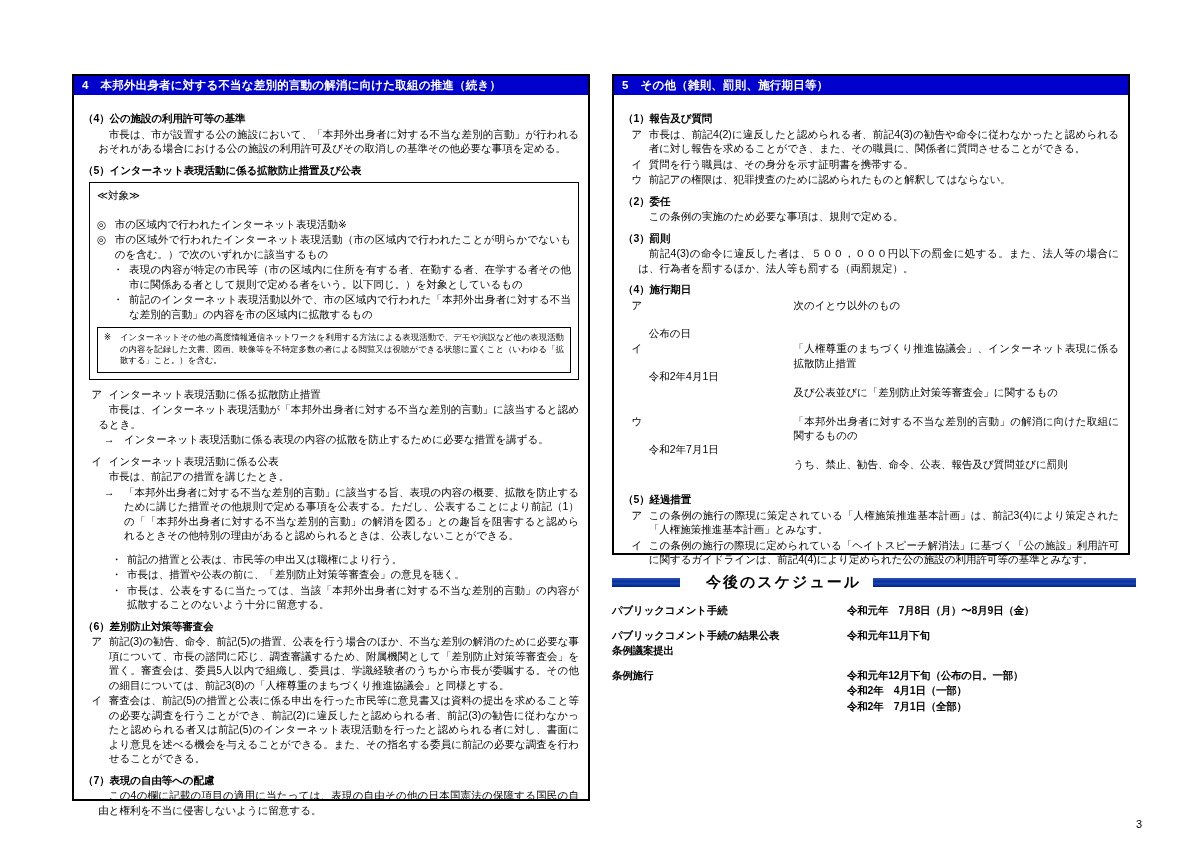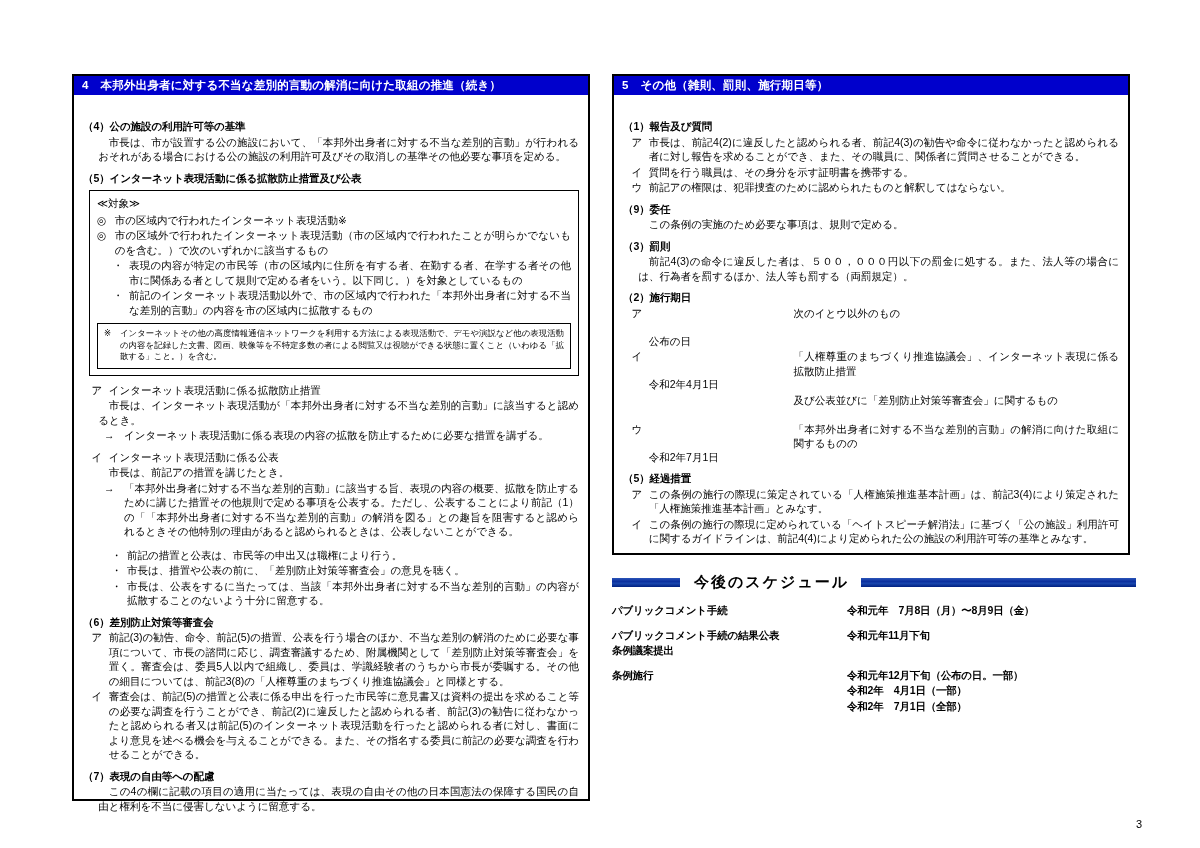--- a/index.html
+++ b/index.html
@@ -54,21 +54,21 @@
     line-height: 14.5px;
   }
 
   
   .item-title {
     font-weight: bold;
     margin-top: 7px;
     white-space: nowrap;
     letter-spacing: -0.1px;
   }
-  .item-title:first-child { margin-top: 16px; }
+  .item-title:first-child { margin-top: 8px; }
 
   .para {
     margin-top: 1px;
     text-indent: 1em;
     padding-left: 1.45em;
     text-align: justify;
   }
 
   
   .row {
@@ -91,21 +91,21 @@
   .row.dot  { padding-left: 2.7em; }
   .row.dot  .mk { width: 1.5em; }
 
   
   .subbox {
     border: 1px solid #000000;
     margin: 5px 0 0 6px;
     padding: 5px 7px 6px 7px;
     box-sizing: border-box;
   }
-  .subbox-title { margin-bottom: 2px; }
+  .subbox-title { margin-bottom: 14px; }
   .row.circ { padding-left: 0; }
   .row.circ .mk { width: 1.7em; }
   .row.bullet2 { padding-left: 1.5em; margin-top: 1px; }
   .row.bullet2 .mk { width: 1.55em; }
 
   .note {
     border: 1px solid #000000;
     margin: 6px 0 0 0;
     padding: 4px 6px 5px 6px;
     font-size: 8.4px;
@@ -142,21 +142,21 @@
   }
   .bar {
     height: 9px;
     background: linear-gradient(to bottom, #2a55b8 0%, #0b2f9e 38%, #1845ad 60%, #002080 100%);
   }
   .bar-left  { width: 68px; }
   .bar-right { flex: 1 1 auto; }
   .sched-title {
     font-size: 15px;
     font-weight: bold;
-    padding: 0 12px 0 14px;
+    padding: 0 12px 0 26px;
     letter-spacing: 2px;
     white-space: nowrap;
   }
   .sched-rows { margin-top: 11px; font-size: 10.5px; line-height: 15.5px; }
   .sched-row {
     display: flex;
     align-items: flex-start;
     margin-top: 9px;
   }
   .sched-row:first-child { margin-top: 0; }
@@ -294,46 +294,51 @@
       </div>
       <div class="row lv1">
         <span class="mk">イ</span>
         <span class="tx">質問を行う職員は、その身分を示す証明書を携帯する。</span>
       </div>
       <div class="row lv1">
         <span class="mk">ウ</span>
         <span class="tx">前記アの権限は、犯罪捜査のために認められたものと解釈してはならない。</span>
       </div>
 
-      <div class="item-title">（9）委任</div>
+      <div class="item-title">（2）委任</div>
       <div class="para">この条例の実施のため必要な事項は、規則で定める。</div>
 
       <div class="item-title">（3）罰則</div>
       <div class="para">前記4(3)の命令に違反した者は、５００，０００円以下の罰金に処する。また、法人等の場合には、行為者を罰するほか、法人等も罰する（両罰規定）。</div>
 
-      <div class="item-title">（2）施行期日</div>
+      <div class="item-title">（4）施行期日</div>
       <div class="dated">
         <span class="mk">ア</span>
         <span class="dt">公布の日</span>
         <span class="tx">次のイとウ以外のもの</span>
       </div>
       <div class="dated">
         <span class="mk">イ</span>
         <span class="dt">令和2年4月1日</span>
         <span class="tx">「人権尊重のまちづくり推進協議会」、インターネット表現に係る拡散防止措置</span>
       </div>
       <div class="dated cont">
         <span class="mk"></span>
         <span class="dt"></span>
         <span class="tx">及び公表並びに「差別防止対策等審査会」に関するもの</span>
       </div>
       <div class="dated">
         <span class="mk">ウ</span>
         <span class="dt">令和2年7月1日</span>
         <span class="tx">「本邦外出身者に対する不当な差別的言動」の解消に向けた取組に関するものの</span>
+      </div>
+      <div class="dated cont">
+        <span class="mk"></span>
+        <span class="dt"></span>
+        <span class="tx">うち、禁止、勧告、命令、公表、報告及び質問並びに罰則</span>
       </div>
 
       <div class="item-title">（5）経過措置</div>
       <div class="row lv1">
         <span class="mk">ア</span>
         <span class="tx">この条例の施行の際現に策定されている「人権施策推進基本計画」は、前記3(4)により策定された「人権施策推進基本計画」とみなす。</span>
       </div>
       <div class="row lv1">
         <span class="mk">イ</span>
         <span class="tx">この条例の施行の際現に定められている「ヘイトスピーチ解消法」に基づく「公の施設」利用許可に関するガイドラインは、前記4(4)により定められた公の施設の利用許可等の基準とみなす。</span>

